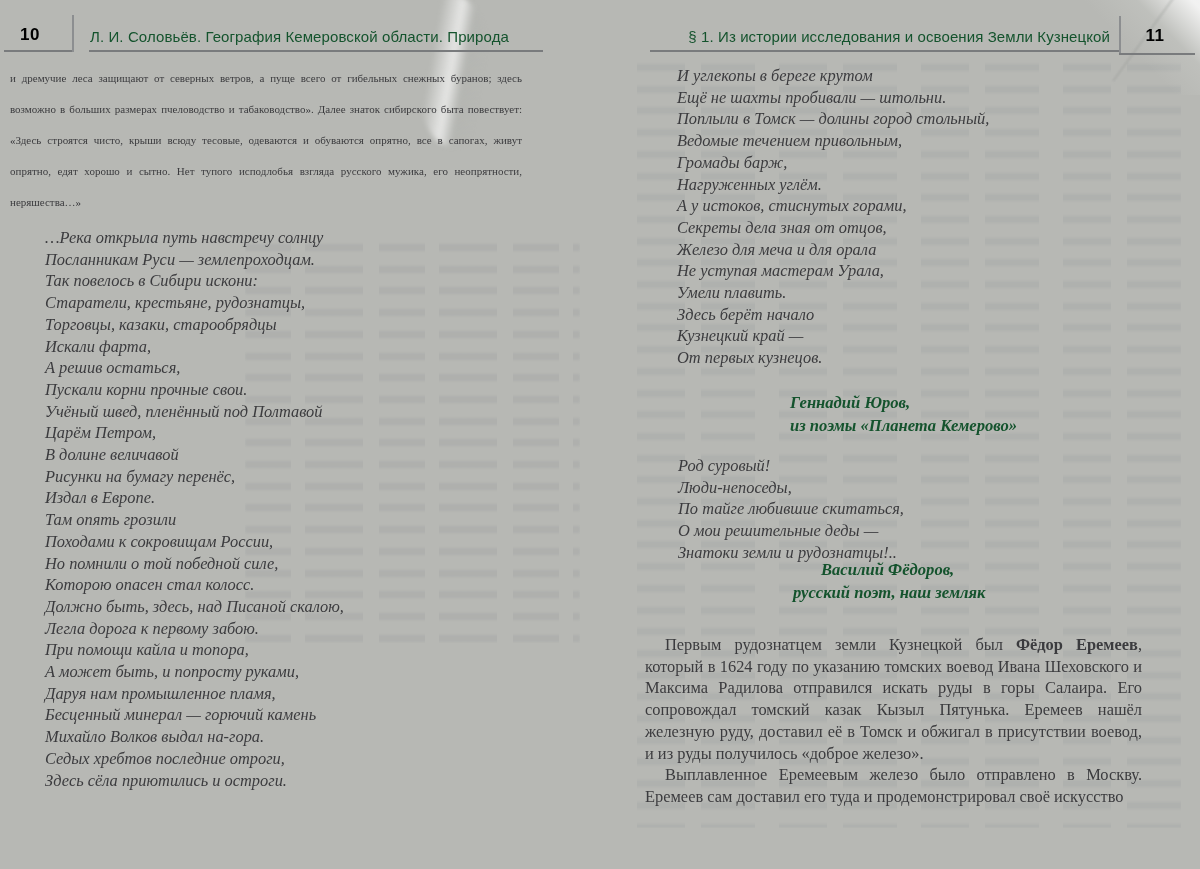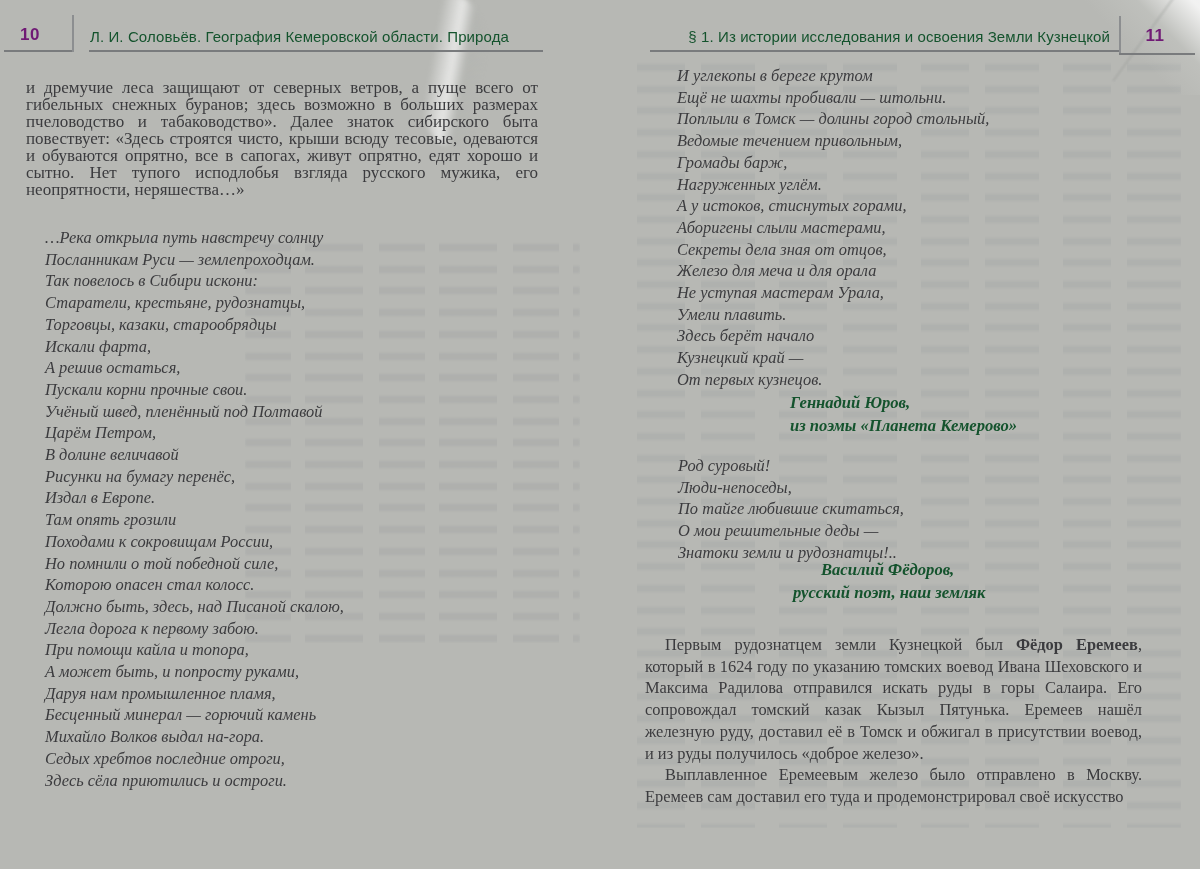--- a/index.html
+++ b/index.html
@@ -23,21 +23,21 @@
   
   .page { position:absolute; top:0; height:869px; }
   .page-left  { left:0;   width:598px; }
   .page-right { left:602px; width:598px; }
 
   
   .runhead { font-family:"Liberation Sans","DejaVu Sans",sans-serif; }
   .pagenum {
     position:absolute;
     font-family:"Liberation Sans","DejaVu Sans",sans-serif;
-    font-weight:bold; font-size:17px; color:#701a75; letter-spacing:0.5px;
+    font-weight:bold; font-size:17px; color:#000000; letter-spacing:0.5px;
   }
   .runtitle {
     position:absolute;
     font-family:"Liberation Sans","DejaVu Sans",sans-serif;
     font-size:15px; color:#14532d; letter-spacing:0.1px;
   }
   .hrule { position:absolute; height:2px; background:#797b7d; }
   .vrule { position:absolute; width:2px;  background:#8c8e90; }
 
   
@@ -49,22 +49,22 @@
 
   
   .pr-title      { left:20px;  top:28px; width:488px; text-align:right; }
   .pr-title-rule { left:48px;  top:50px; width:469px; }
   .pr-vrule      { left:517px; top:16px; height:37px; }
   .pr-num        { left:530px; top:26px; width:46px; text-align:center; }
   .pr-num-rule   { left:517px; top:53px; width:76px; }
 
   
   .body-par {
-    position:absolute; margin:16px;
-    font-size:17px; line-height:17px;
+    position:absolute; margin:0;
+    font-size:11px; line-height:31px;
     text-align:justify;
   }
   .pl-par { left:10px; top:63px; width:512px; }
 
   .poem { position:absolute; font-style:italic; font-size:16.4px; line-height:21.7px; }
   .poem-line { white-space:nowrap; }
 
   .pl-poem  { left:45px; top:227px; }
   .pr-poem1 { left:75px; top:65px; }
   .pr-poem2 { left:76px; top:455px; }
@@ -188,21 +188,20 @@
     </header>
 
     <div class="poem pr-poem1">
         <div class="poem-line">И углекопы в береге крутом</div>
         <div class="poem-line">Ещё не шахты пробивали — штольни.</div>
         <div class="poem-line">Поплыли в Томск — долины город стольный,</div>
         <div class="poem-line">Ведомые течением привольным,</div>
         <div class="poem-line">Громады барж,</div>
         <div class="poem-line">Нагруженных углём.</div>
         <div class="poem-line">А у истоков, стиснутых горами,</div>
-        <div class="poem-line">Аборигены слыли мастерами,</div>
         <div class="poem-line">Секреты дела зная от отцов,</div>
         <div class="poem-line">Железо для меча и для орала</div>
         <div class="poem-line">Не уступая мастерам Урала,</div>
         <div class="poem-line">Умели плавить.</div>
         <div class="poem-line">Здесь берёт начало</div>
         <div class="poem-line">Кузнецкий край —</div>
         <div class="poem-line">От первых кузнецов.</div>
       </div>
 
     <div class="attribution pr-attr1">

